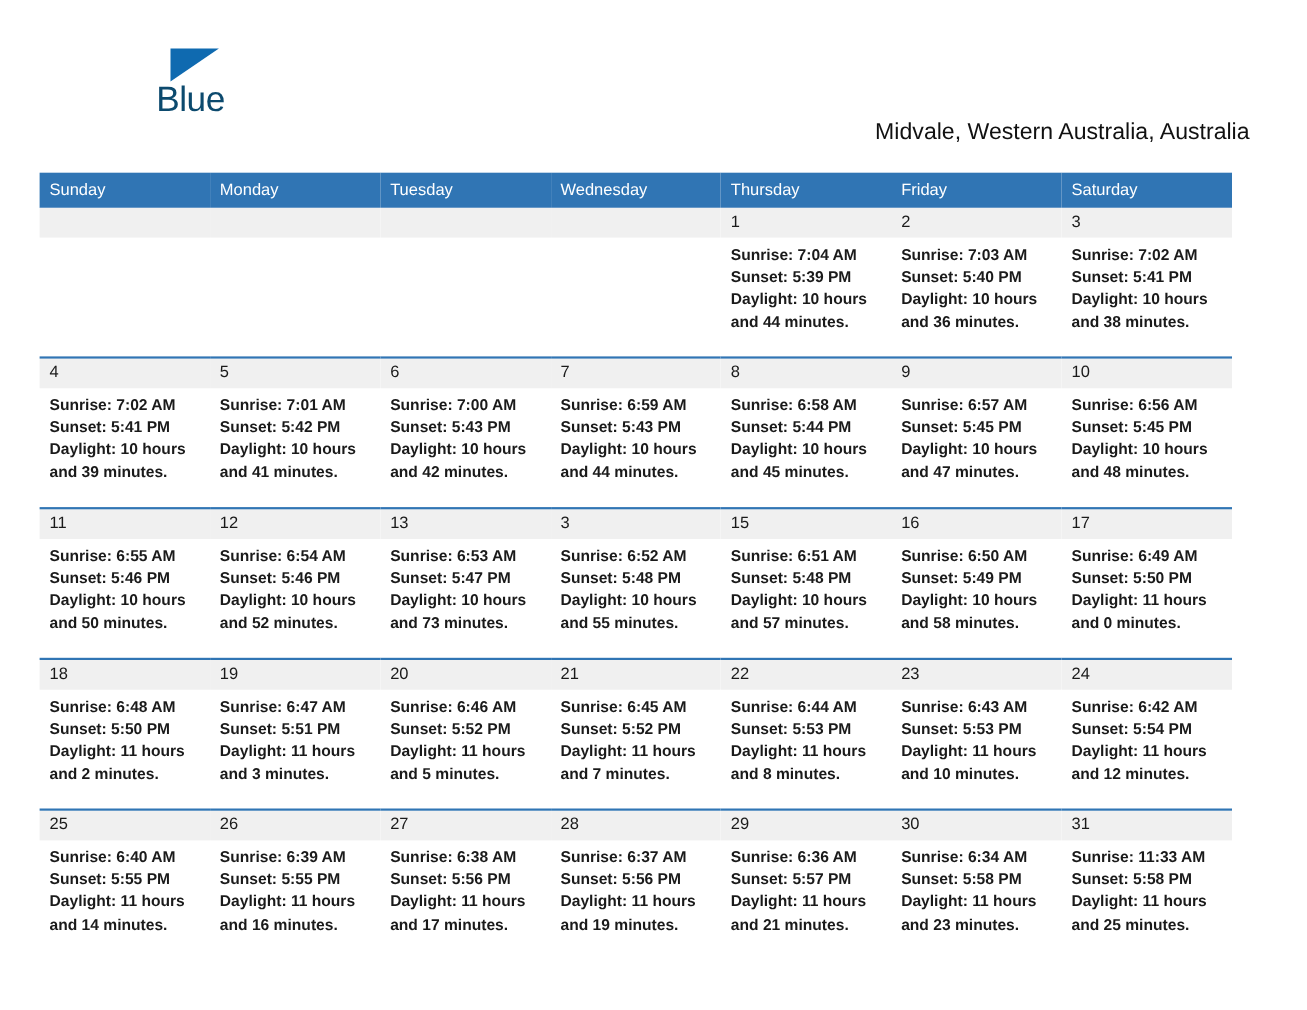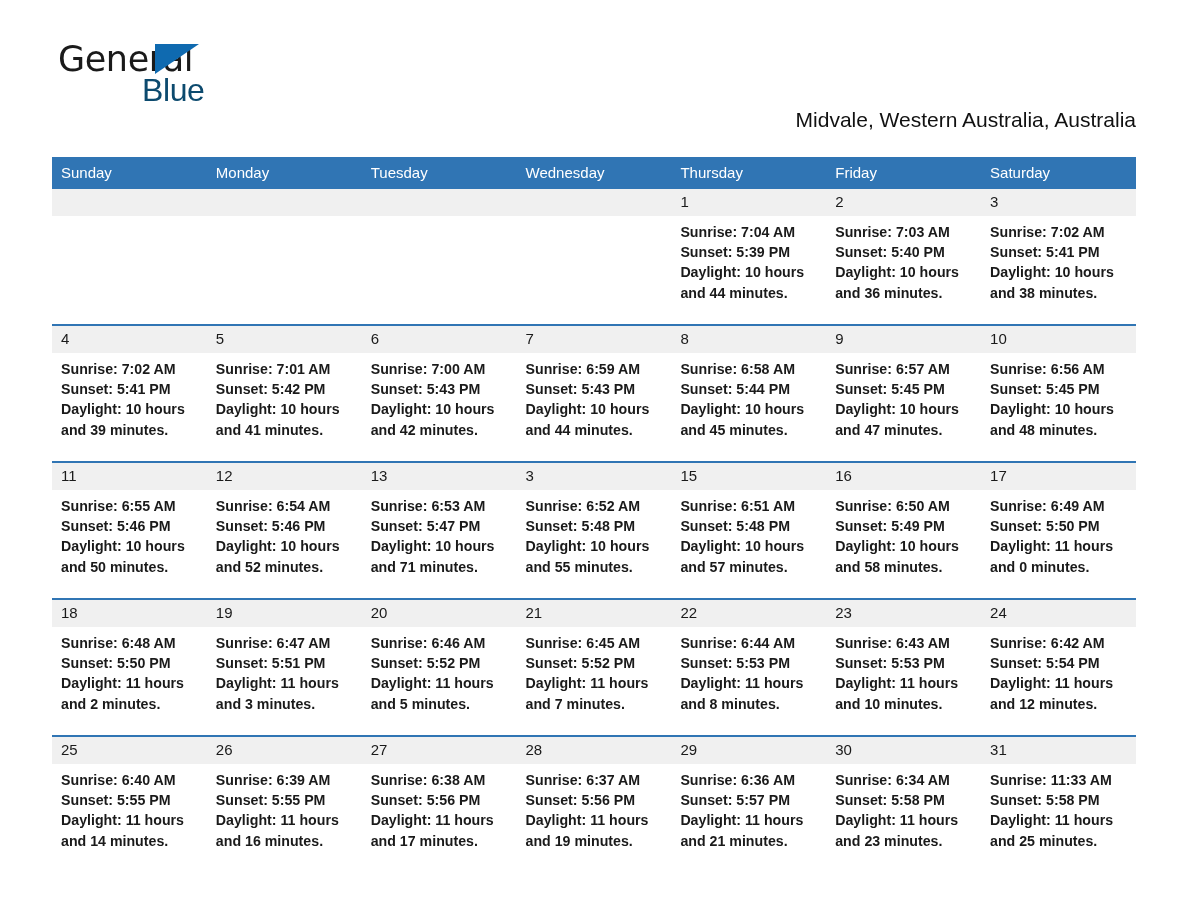--- a/index.html
+++ b/index.html
@@ -82,21 +82,21 @@
     font-size: 21px;
     font-weight: 400;
     color: #111111;
     white-space: nowrap;
     text-align: center;
   }
 
   
   .calendar {
     position: absolute;
-    left: 52px;
+    left: 36px;
     top: 157px;
     width: 1084px;
     border-collapse: collapse;
     table-layout: fixed;
   }
   .calendar th {
     background: #3075b4;
     color: #ffffff;
     font-size: 15px;
     font-weight: 400;
@@ -145,21 +145,20 @@
   td.blank .cell-body { visibility: hidden; }
 </style>
 </head>
 <body>
 
 <div class="page">
 
   <div class="masthead">
 
     <div class="logo">
-      <span class="logo-general">General</span>
       <span class="logo-tri"></span>
       <span class="logo-blue">Blue</span>
     </div>
 
     <div class="subtitle">Midvale, Western Australia, Australia</div>
   </div>
 
   <table class="calendar">
     <thead>
       <tr>
@@ -304,21 +303,21 @@
               <div>Sunrise: 6:54 AM</div>
               <div>Sunset: 5:46 PM</div>
               <div class="daylight">Daylight: 10 hours and 52 minutes.</div>
             </div>
           </td>
           <td>
             <div class="daynum">13</div>
             <div class="cell-body">
               <div>Sunrise: 6:53 AM</div>
               <div>Sunset: 5:47 PM</div>
-              <div class="daylight">Daylight: 10 hours and 71 minutes.</div>
+              <div class="daylight">Daylight: 10 hours and 73 minutes.</div>
             </div>
           </td>
           <td>
             <div class="daynum">3</div>
             <div class="cell-body">
               <div>Sunrise: 6:52 AM</div>
               <div>Sunset: 5:48 PM</div>
               <div class="daylight">Daylight: 10 hours and 55 minutes.</div>
             </div>
           </td>

